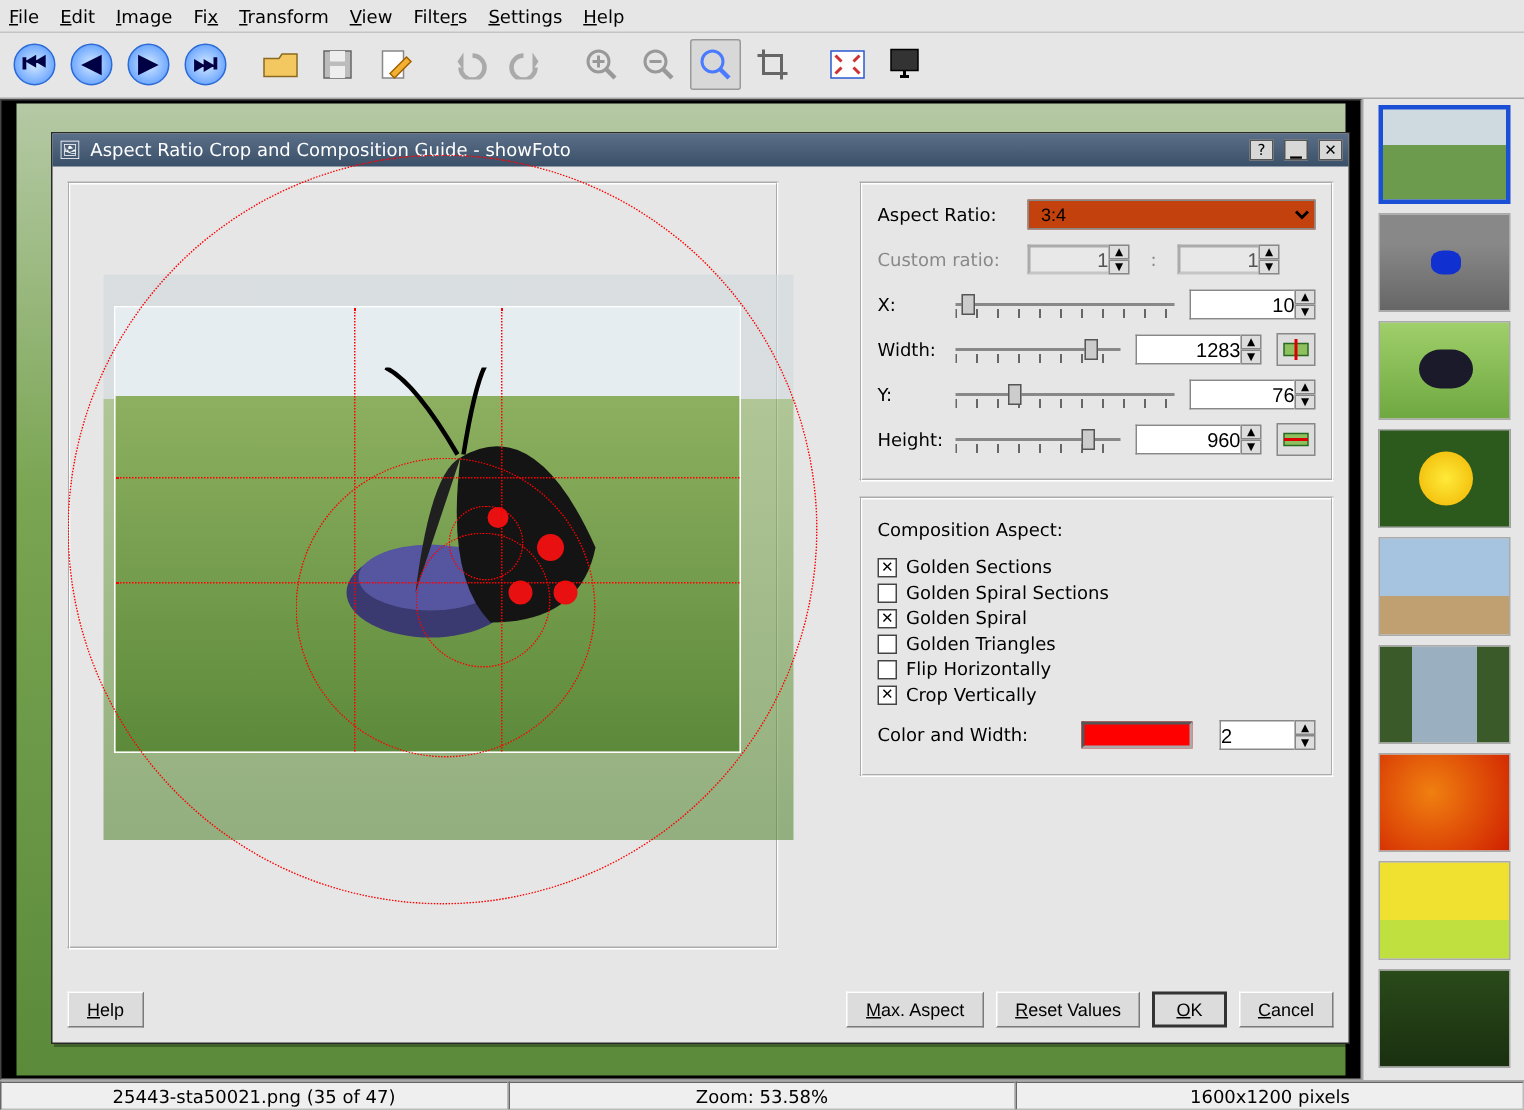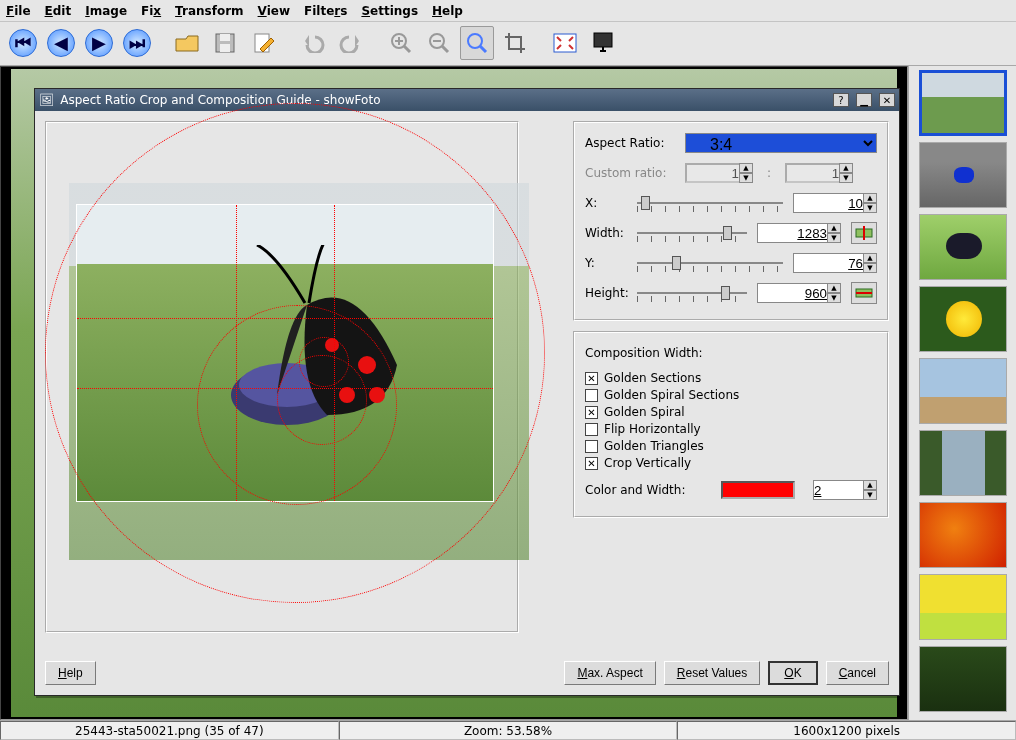--- a/index.html
+++ b/index.html
@@ -14,21 +14,21 @@
 }
 .menubar {
   display: flex;
   gap: 14px;
   padding: 2px 6px;
   background: #e6e6e6;
   border-bottom: 1px solid #c4c4c4;
   height: 22px;
   align-items: center;
 }
-.menubar span { cursor: default; font-weight: bold; }
+.menubar span { cursor: default; }
 .menubar span u { text-decoration: underline; }
 .toolbar {
   display: flex;
   gap: 4px;
   padding: 4px 6px 6px 6px;
   background: #e6e6e6;
   border-bottom: 1px solid #a8a8a8;
   height: 44px;
   align-items: center;
 }
@@ -152,34 +152,34 @@
 .group {
   border: 2px groove #fff;
   padding: 8px 10px;
   margin-left: 42px;
 }
 .form-row { display:flex; align-items:center; gap:6px; margin-bottom:6px; min-height:24px;}
 .form-row label { width: 94px; }
 .form-row label.wide { width: 130px; }
 .dim { color:#888; }
 select, input[type=text] {
-  background:#1d4ed8; border:1px solid #888; height:20px; font-size:16px; padding:1px 20px;
+  background:#c2410c; border:1px solid #888; height:20px; font-size:12px; padding:1px 4px;
 }
 select { flex:1; }
 .spin { display:flex; }
 .spin input { width:54px; text-align:right; border-right:0; }
 .spin .arrows { width:14px; display:flex; flex-direction:column; }
 .spin .arrows div { flex:1; border:1px solid #888; background:#ddd; font-size:7px; text-align:center; line-height:8px;}
 .slider { flex:1; height:20px; position:relative; margin-right:4px; }
 .slider .track { position:absolute; top:9px; left:0; right:0; height:2px; background:#888; }
 .slider .ticks { position:absolute; top:13px; left:0; right:0; height:6px;
   background: repeating-linear-gradient(90deg,#666 0 1px,transparent 1px 14px);}
 .slider .thumb { position:absolute; top:3px; width:9px; height:14px; background:#ccc; border:1px solid #555; }
 .numfield { display:flex; }
-.numfield input { width:70px; text-align:right; border:1px solid #888; border-right:0;text-decoration:underline; }
+.numfield input { width:70px; text-align:right; border:1px solid #888; border-right:0; }
 .numfield .arrows { width:14px; display:flex; flex-direction:column; }
 .numfield .arrows div { flex:1; border:1px solid #888; background:#ddd; font-size:7px; text-align:center; line-height:8px;}
 .iconbtn { width:26px; height:22px; border:1px solid #888; background:#ddd; margin-left:4px; display:flex; align-items:center; justify-content:center;}
 .chk { display:flex; align-items:center; gap:6px; margin:3px 0;}
 .chk .box { width:13px; height:13px; border:1px solid #444; background:#fff; font-size:10px; text-align:center; line-height:11px; font-weight:bold;}
 .colorbox { width:74px; height:18px; border:2px inset #aaa; background:#f00; }
 
 .dlg-buttons { position:absolute; bottom:10px; left:10px; right:10px; display:flex; gap:8px;}
 .dlg-buttons .grow { flex:1; }
 .btn { height:24px; padding:0 12px; background:#dcdcdc; border:1px solid #7a7a7a; border-top-color:#fff; border-left-color:#fff; font-size:12px; display:flex; align-items:center;}
@@ -442,41 +442,41 @@
                 <svg width="18" height="14" viewBox="0 0 18 14">
                   <rect x="1" y="3" width="16" height="8" fill="#8fc060" stroke="#2a6a20"></rect>
                   <path d="M1 7h16" stroke="#d00" stroke-width="2"></path>
                 </svg>
               </div>
           </div>
         </div>
 
         <div class="group">
           <div class="form-row">
-            <label class="wide">Composition Width:</label>
+            <label class="wide">Composition Aspect:</label>
           </div>
           <div class="chk">
               <div class="box">✕</div>
               <span>Golden Sections</span>
             </div>
           <div class="chk">
               <div class="box"></div>
               <span>Golden Spiral Sections</span>
             </div>
           <div class="chk">
               <div class="box">✕</div>
               <span>Golden Spiral</span>
             </div>
           <div class="chk">
               <div class="box"></div>
-              <span>Flip Horizontally</span>
+              <span>Golden Triangles</span>
             </div>
           <div class="chk">
               <div class="box"></div>
-              <span>Golden Triangles</span>
+              <span>Flip Horizontally</span>
             </div>
           <div class="chk">
               <div class="box">✕</div>
               <span>Crop Vertically</span>
             </div>
           <div class="form-row" style="margin-top:8px;align-items:center;">
             <label class="wide">Color and Width:</label>
             <div class="colorbox"></div>
             <div style="width:6px"></div>
             <div class="numfield">

